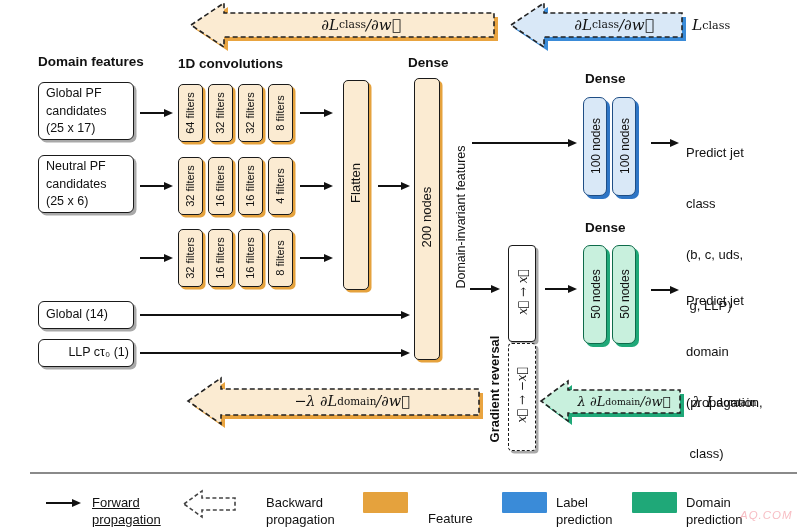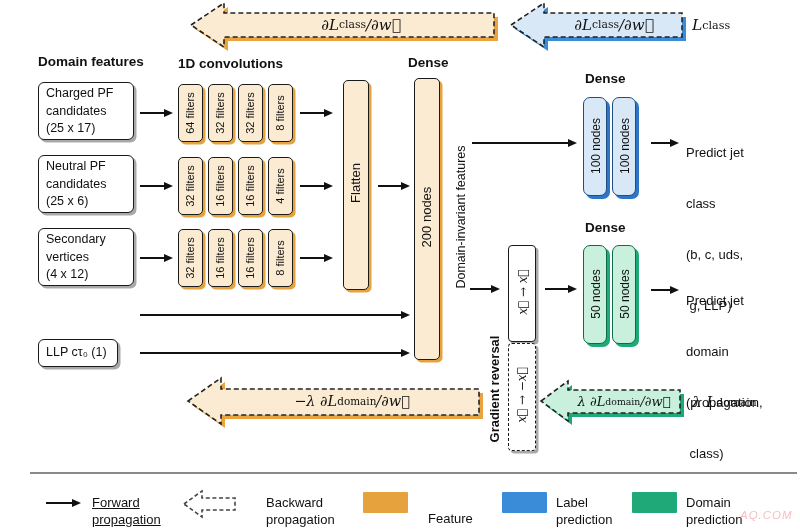--- a/index.html
+++ b/index.html
@@ -71,35 +71,33 @@
       <sub>class</sub>
   </div>
 
   <div class="hdr" style="left:38px;top:54px;">Domain features</div>
   <div class="hdr" style="left:178px;top:56px;">1D convolutions</div>
   <div class="hdr" style="left:408px;top:55px;">Dense</div>
   <div class="hdr" style="left:585px;top:71px;">Dense</div>
   <div class="hdr" style="left:585px;top:220px;">Dense</div>
 
   <div class="inbox" style="left:38px;top:82px;width:96px;height:58px;">
-    <div>Charged PF</div>
+    <div>Global PF</div>
     <div>candidates</div>
     <div>(25 x 17)</div>
   </div>
   <div class="inbox" style="left:38px;top:155px;width:96px;height:58px;">
     <div>Neutral PF</div>
     <div>candidates</div>
     <div>(25 x 6)</div>
   </div>
-  <div class="inbox" style="left:38px;top:228px;width:96px;height:58px;">
-    <div>Secondary</div>
-    <div>vertices</div>
-    <div>(4 x 12)</div>
-  </div>
-  <div class="inbox center" style="left:38px;top:339px;width:80px;height:28px;">
+  <div class="inbox center" style="left:38px;top:301px;width:96px;height:28px;">
+    <span>Global (14)</span>
+  </div>
+  <div class="inbox center" style="left:38px;top:339px;width:96px;height:28px;justify-content:flex-end;">
     <span>LLP cτ₀ (1)</span>
   </div>
 
   <div class="fwd" style="left:140px;top:112px;width:24px;"></div>
   <div class="fwd" style="left:140px;top:185px;width:24px;"></div>
   <div class="fwd" style="left:140px;top:257px;width:24px;"></div>
 
   <div class="cream" style="left:178px;top:84px;width:25px;height:58px;"></div>
   <div class="cream" style="left:208px;top:84px;width:25px;height:58px;"></div>
   <div class="cream" style="left:238px;top:84px;width:25px;height:58px;"></div>

